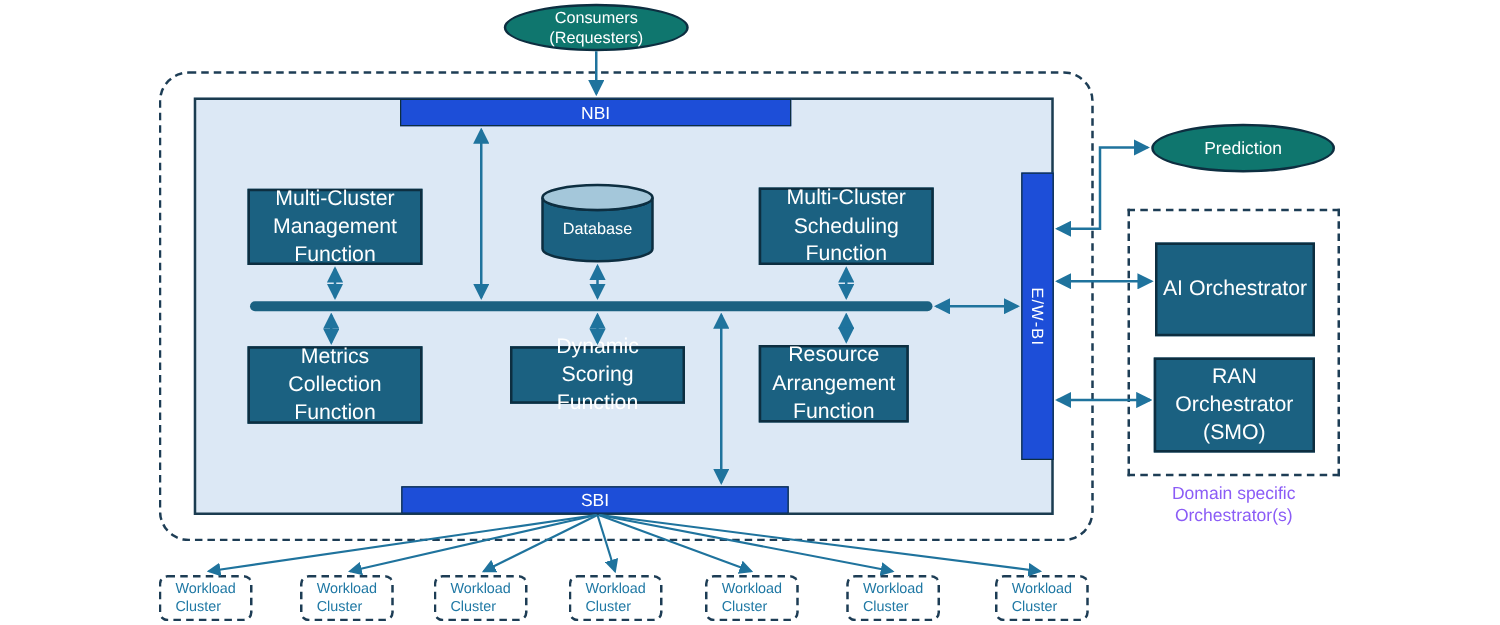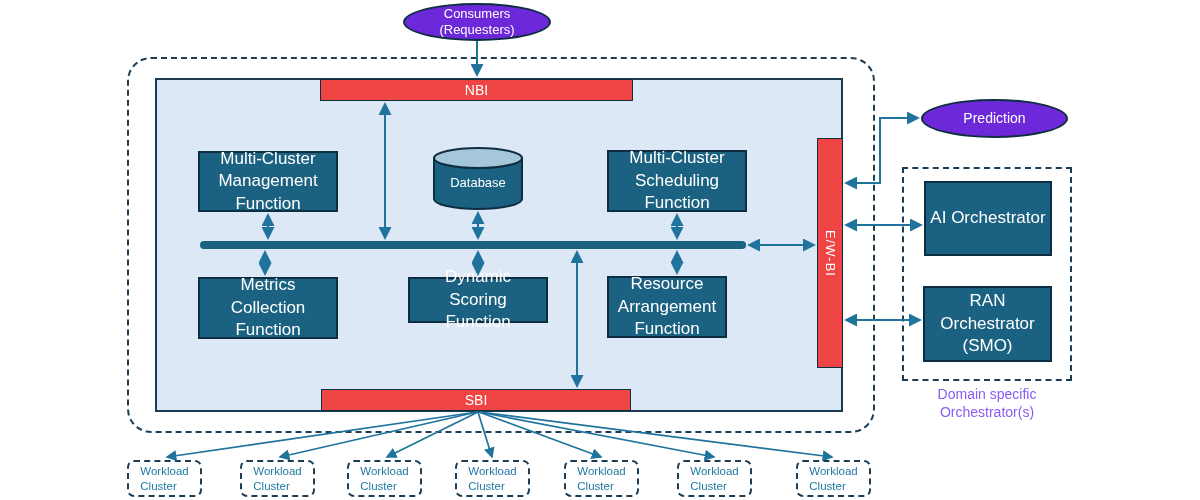--- a/index.html
+++ b/index.html
@@ -11,30 +11,30 @@
   .abs{position:absolute;}
   
   .node{
     position:absolute;background:#1b6181;border:2px solid #0d2e40;
     color:#ffffff;display:flex;align-items:center;justify-content:center;
     text-align:center;white-space:pre-line;font-size:17px;line-height:1.32;
     box-sizing:border-box;
   }
   
   .bar{
-    position:absolute;background:#ef4444;border:1.5px solid #0d2e40;
+    position:absolute;background:#1d4ed8;border:1.5px solid #0d2e40;
     color:#ffffff;display:flex;align-items:center;justify-content:center;
     font-size:14px;box-sizing:border-box;
   }
   .bar-vertical{
     writing-mode:vertical-rl;font-size:13px;letter-spacing:1px;
   }
   
   .ellipse{
-    position:absolute;background:#6d28d9;border:2px solid #0d2e40;
+    position:absolute;background:#0f766e;border:2px solid #0d2e40;
     border-radius:50%;color:#ffffff;display:flex;align-items:center;
     justify-content:center;text-align:center;white-space:pre-line;
     font-size:13px;line-height:1.25;box-sizing:border-box;
   }
   
   .outer-boundary{
     position:absolute;left:127px;top:57px;width:748px;height:376px;
     border:2px dashed #1d3d55;border-radius:24px;box-sizing:border-box;
   }
   
@@ -126,21 +126,21 @@
     <span>Resource
 Arrangement
 Function</span>
   </div>
 
   <div class="ellipse" style="left:921px;top:99px;width:147px;height:39px;font-size:14px;">
     <span>Prediction</span>
   </div>
 
   <div class="domain-box"></div>
-  <div class="node" style="left:924px;top:181px;width:128px;height:75px;">
+  <div class="node" style="left:924px;top:194px;width:128px;height:75px;">
     <span>AI Orchestrator</span>
   </div>
   <div class="node" style="left:923px;top:286px;width:129px;height:76px;">
     <span>RAN
 Orchestrator
 (SMO)</span>
   </div>
   <div class="domain-label">Domain specific
 Orchestrator(s)</div>
 

